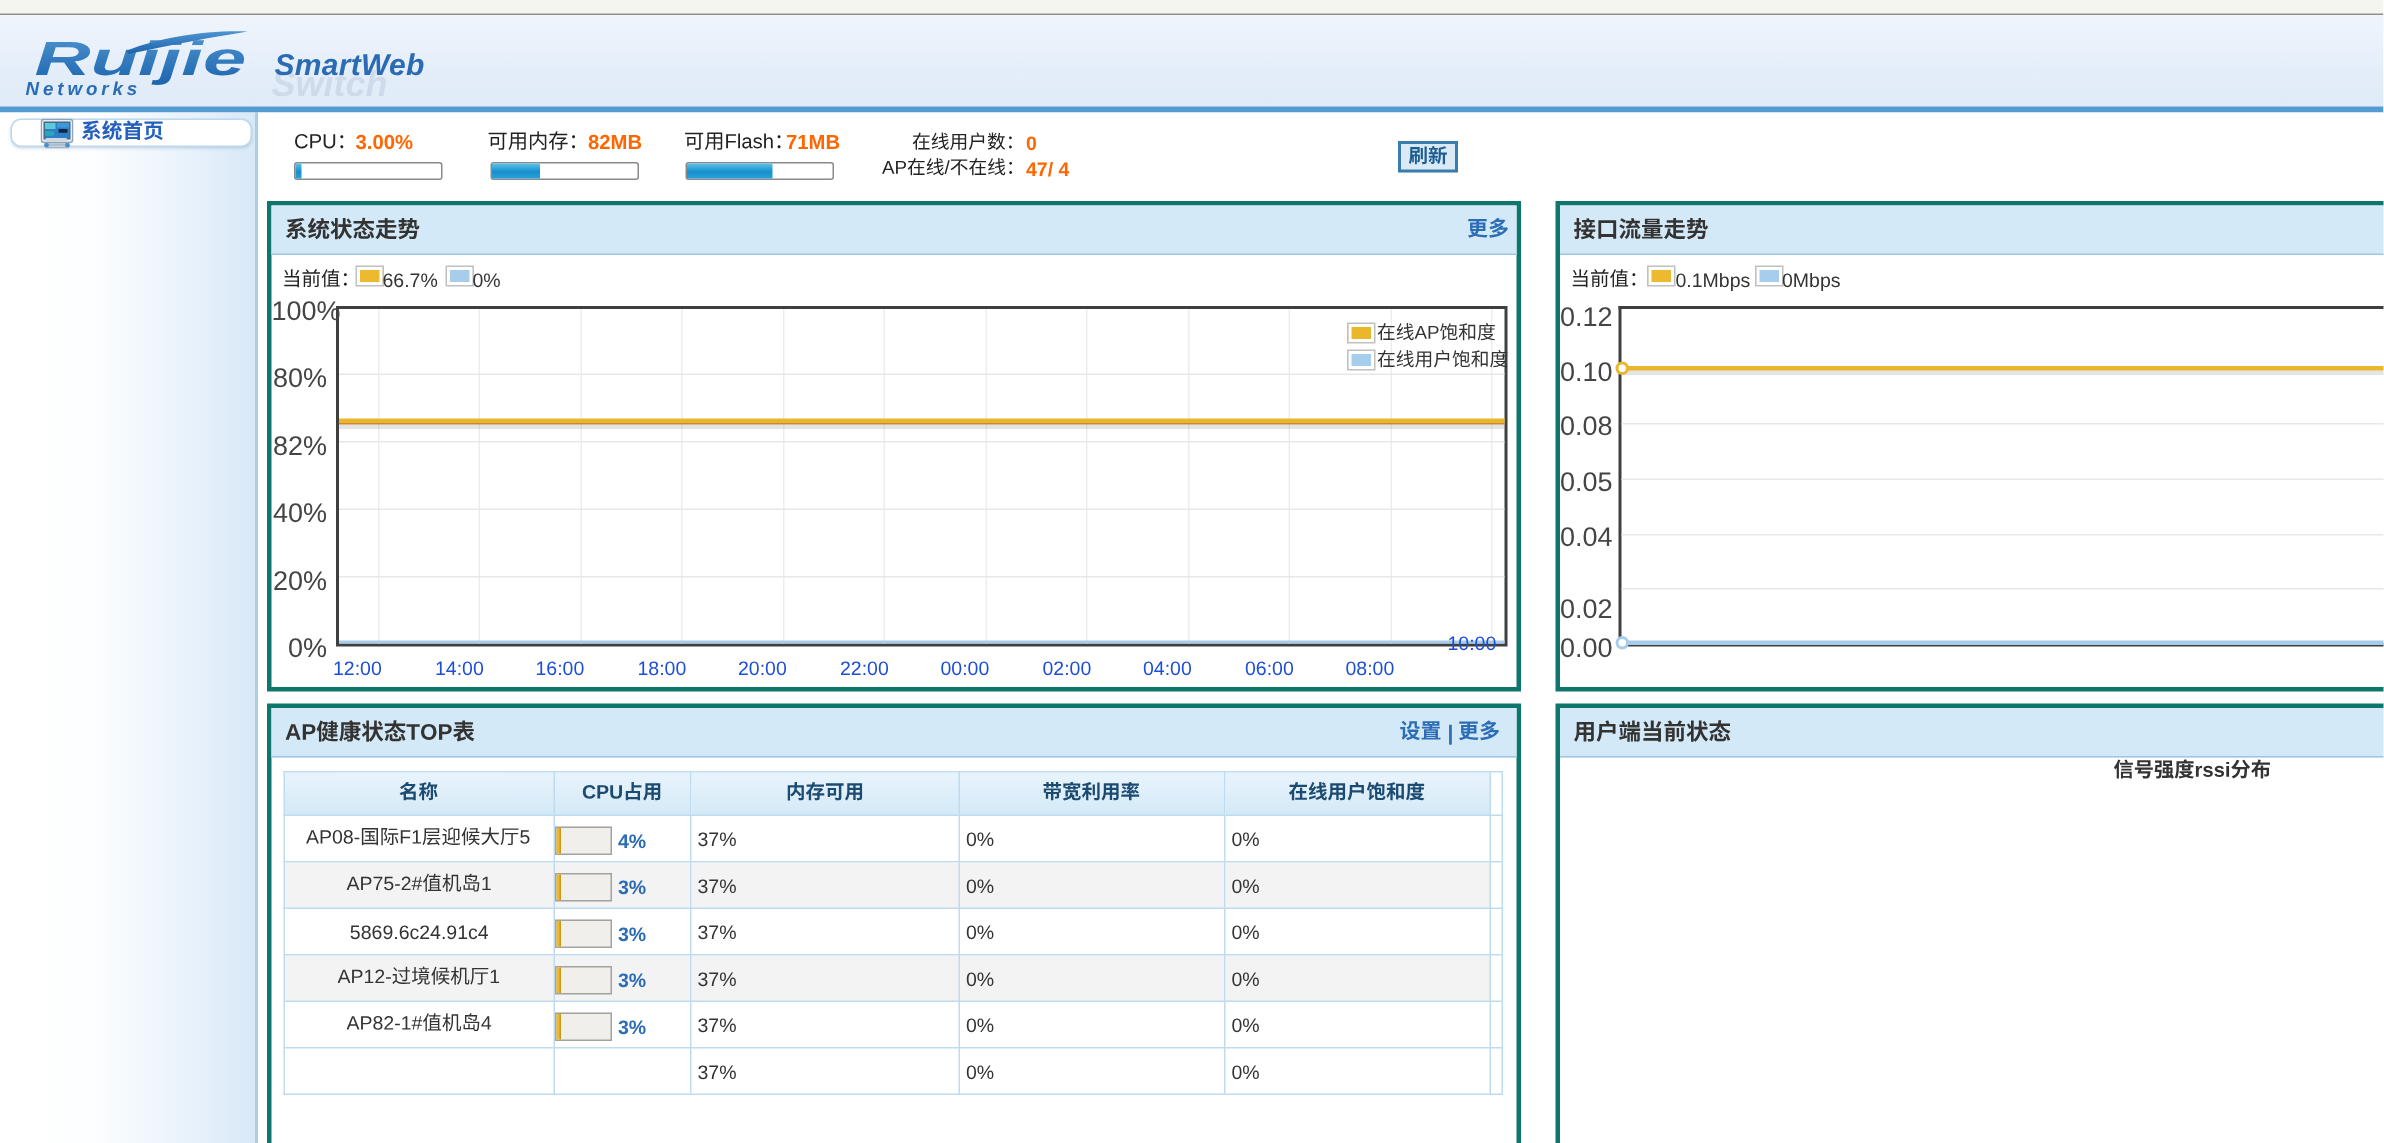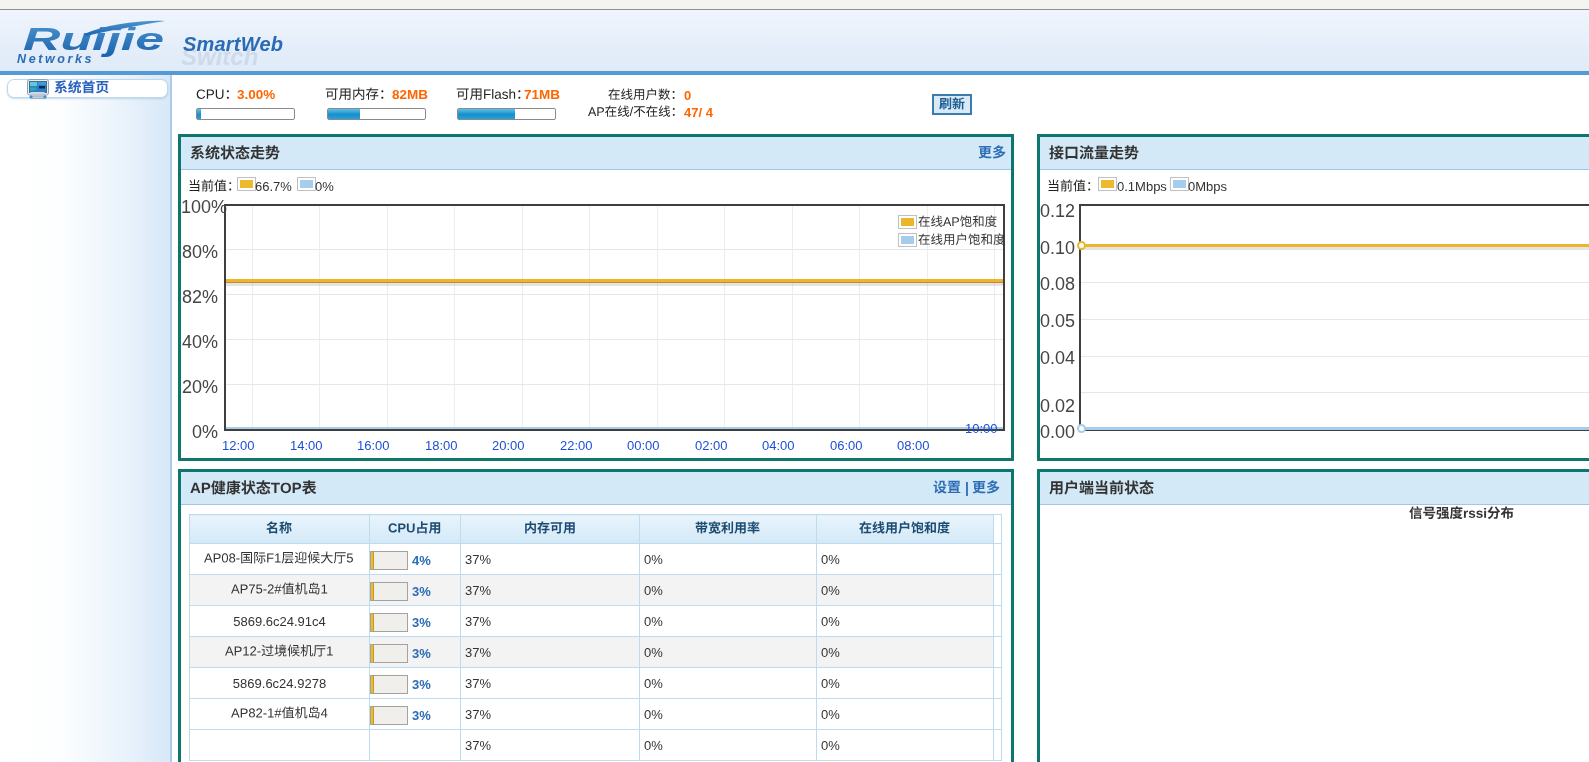--- a/index.html
+++ b/index.html
@@ -618,39 +618,20 @@
               </div>
             </td>
             <td style="padding-left:4px">37%</td>
             <td style="padding-left:4px">0%</td>
             <td style="padding-left:4px">0%</td>
             <td style="background:#fff"></td>
           </tr>
           <tr style="background:#fff">
             <td>
               <div class="cellc">
-                <span style="font-size:13px;color:#333">5869.6c24.9278</span>
-              </div>
-            </td>
-            <td>
-              <div style="position:relative;height:29px">
-                <div class="barbox" style="position:absolute;left:0px;top:6px">
-                  <div class="baryel"></div>
-                </div>
-                <span class="pct" style="position:absolute;left:42px;top:8px">3%</span>
-              </div>
-            </td>
-            <td style="padding-left:4px">37%</td>
-            <td style="padding-left:4px">0%</td>
-            <td style="padding-left:4px">0%</td>
-            <td style="background:#fff"></td>
-          </tr>
-          <tr style="background:#fff">
-            <td>
-              <div class="cellc">
                 <svg style="vertical-align:top;" width="98" height="16" viewBox="0 0 98 16">
                   <g transform="translate(0 11.4) scale(0.013000 -0.013000)" fill="#333">
                     <use href="#g21" x="0"></use>
                     <use href="#g5" x="667"></use>
                     <use href="#g71" x="1334"></use>
                     <use href="#g83" x="1890"></use>
                     <use href="#g72" x="2446"></use>
                     <use href="#g75" x="2779"></use>
                     <use href="#g84" x="3335"></use>
                     <use href="#g34" x="3892"></use>

